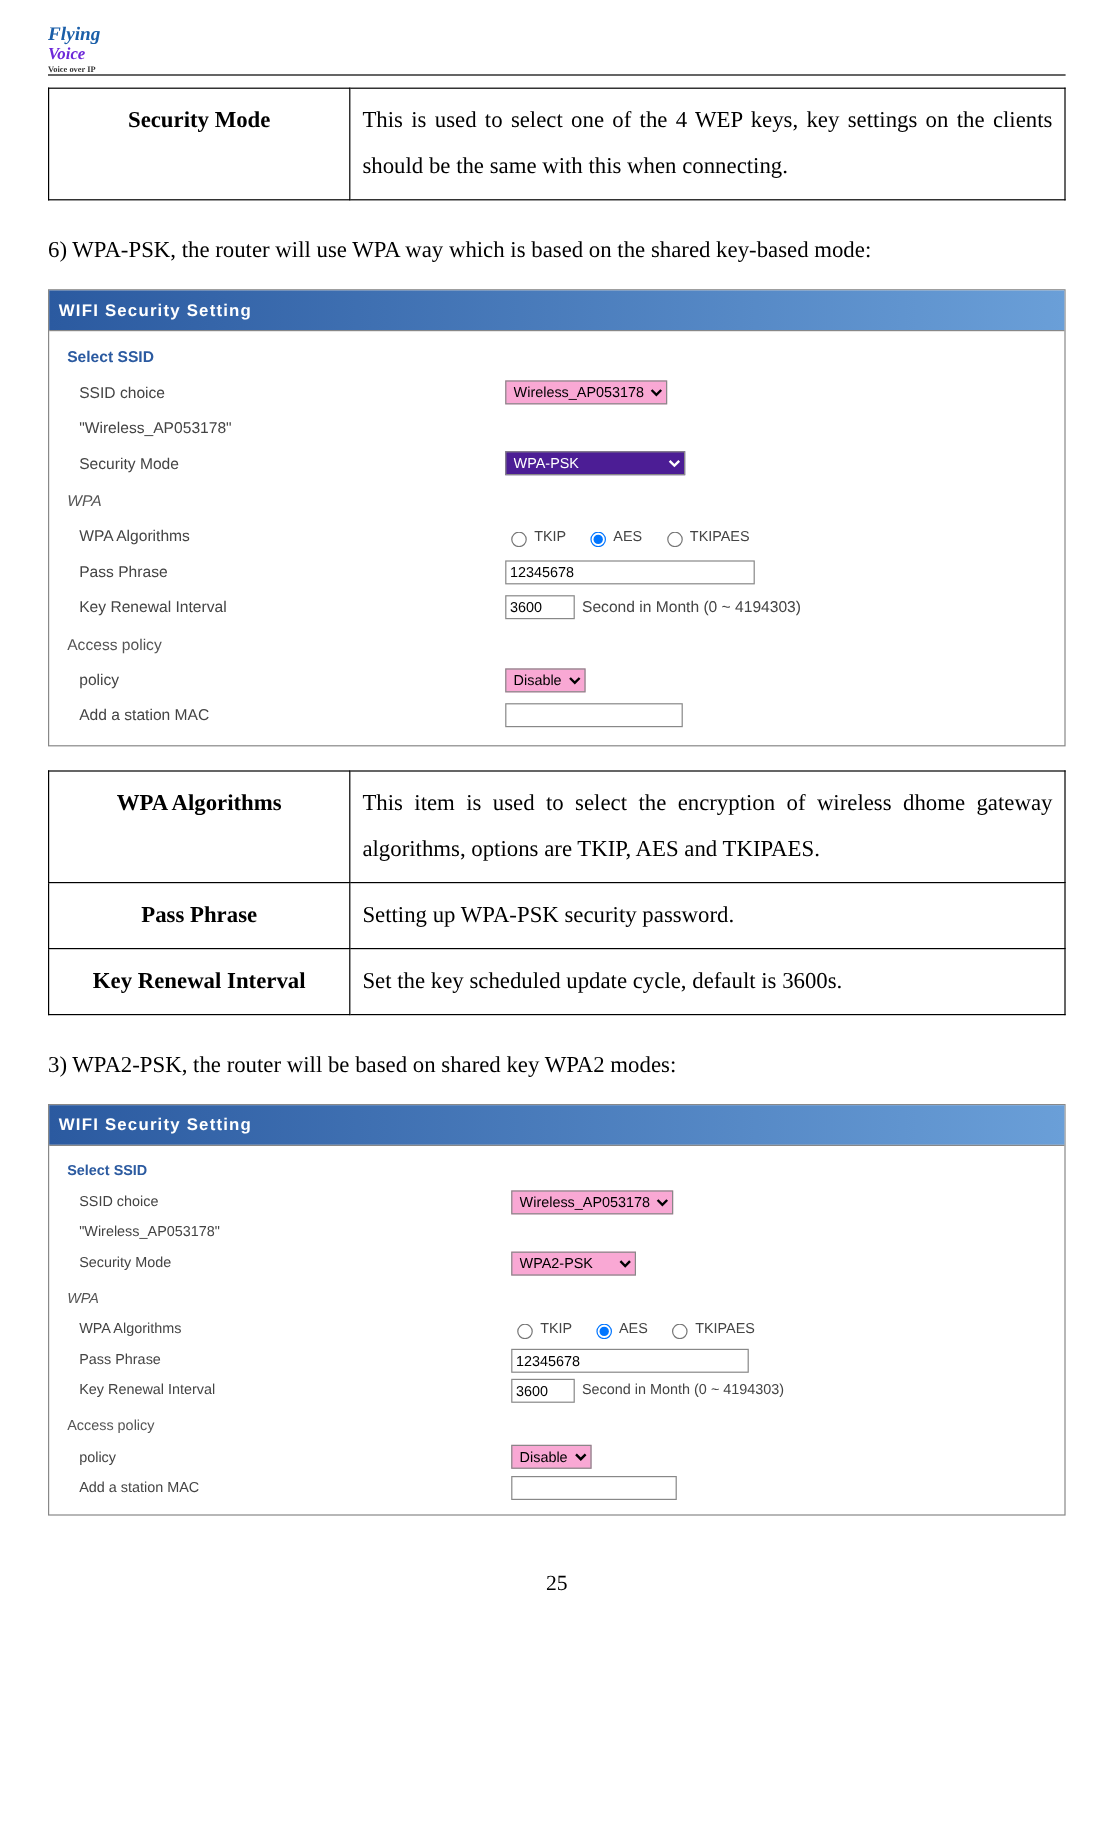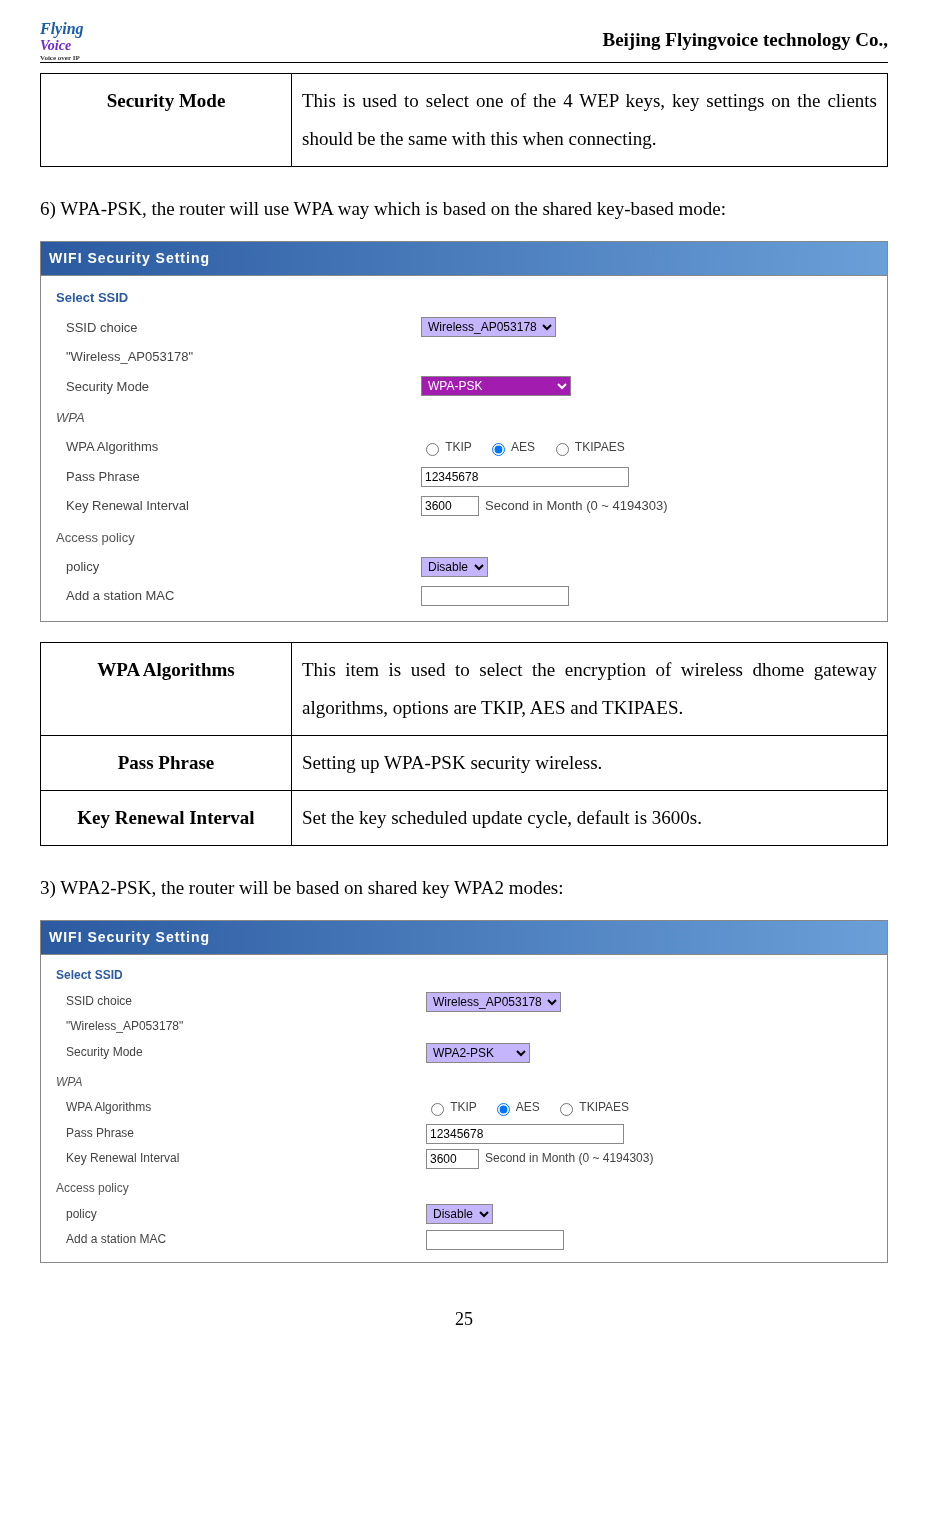--- a/index.html
+++ b/index.html
@@ -89,24 +89,24 @@
       display: flex;
       align-items: center;
       margin: 6px 0;
       min-height: 22px;
     }
     .ss-row .lbl { width: 355px; }
     .ss-select {
       font-family: inherit;
       font-size: 12px;
       border: 1px solid #888;
-      background: #c4b5fd;
+      background: #f9a8d4;
       padding: 1px 2px;
     }
-    .ss-select.blue { background: #a21caf; color: #fff; }
+    .ss-select.blue { background: #4c1d95; color: #fff; }
     .ss-input {
       font-family: inherit;
       font-size: 12px;
       border: 1px solid #888;
       padding: 1px 3px;
       height: 16px;
     }
     .radio-group label { margin-right: 12px; font-size: 12px; }
     .radio-group input { vertical-align: middle; margin-right:3px;}
     .sub-section { font-style: italic; color: #555; margin-top:8px; margin-left:-10px;}
@@ -117,21 +117,20 @@
   </style>
 </head>
 <body>
 
 <div class="header">
   <div class="logo">
     <span class="logo-main">Flying</span><br>
     <span class="logo-sub">Voice</span><br>
     <span class="logo-tag">Voice over IP</span>
   </div>
-  <div class="header-text">Beijing Flyingvoice technology Co.,</div>
 </div>
 
 <table class="def-table">
   <tbody>
       <tr>
     <td class="label">Security Mode</td>
     <td class="desc">This is used to select one of the 4 WEP keys, key settings on the clients should be the same with this when connecting.</td>
   </tr>
 </tbody>
   </table>
@@ -190,21 +189,21 @@
 </div>
 
 <table class="def-table">
   <tbody>
       <tr>
     <td class="label">WPA Algorithms</td>
     <td class="desc">This item is used to select the encryption of wireless dhome gateway algorithms, options are TKIP, AES and TKIPAES.</td>
   </tr>
   <tr>
     <td class="label">Pass Phrase</td>
-    <td class="desc">Setting up WPA-PSK security wireless.</td>
+    <td class="desc">Setting up WPA-PSK security password.</td>
   </tr>
   <tr>
     <td class="label">Key Renewal Interval</td>
     <td class="desc">Set the key scheduled update cycle, default is 3600s.</td>
   </tr>
 </tbody>
   </table>
 
 <p class="section-para">3) WPA2-PSK, the router will be based on shared key WPA2 modes:</p>
 

